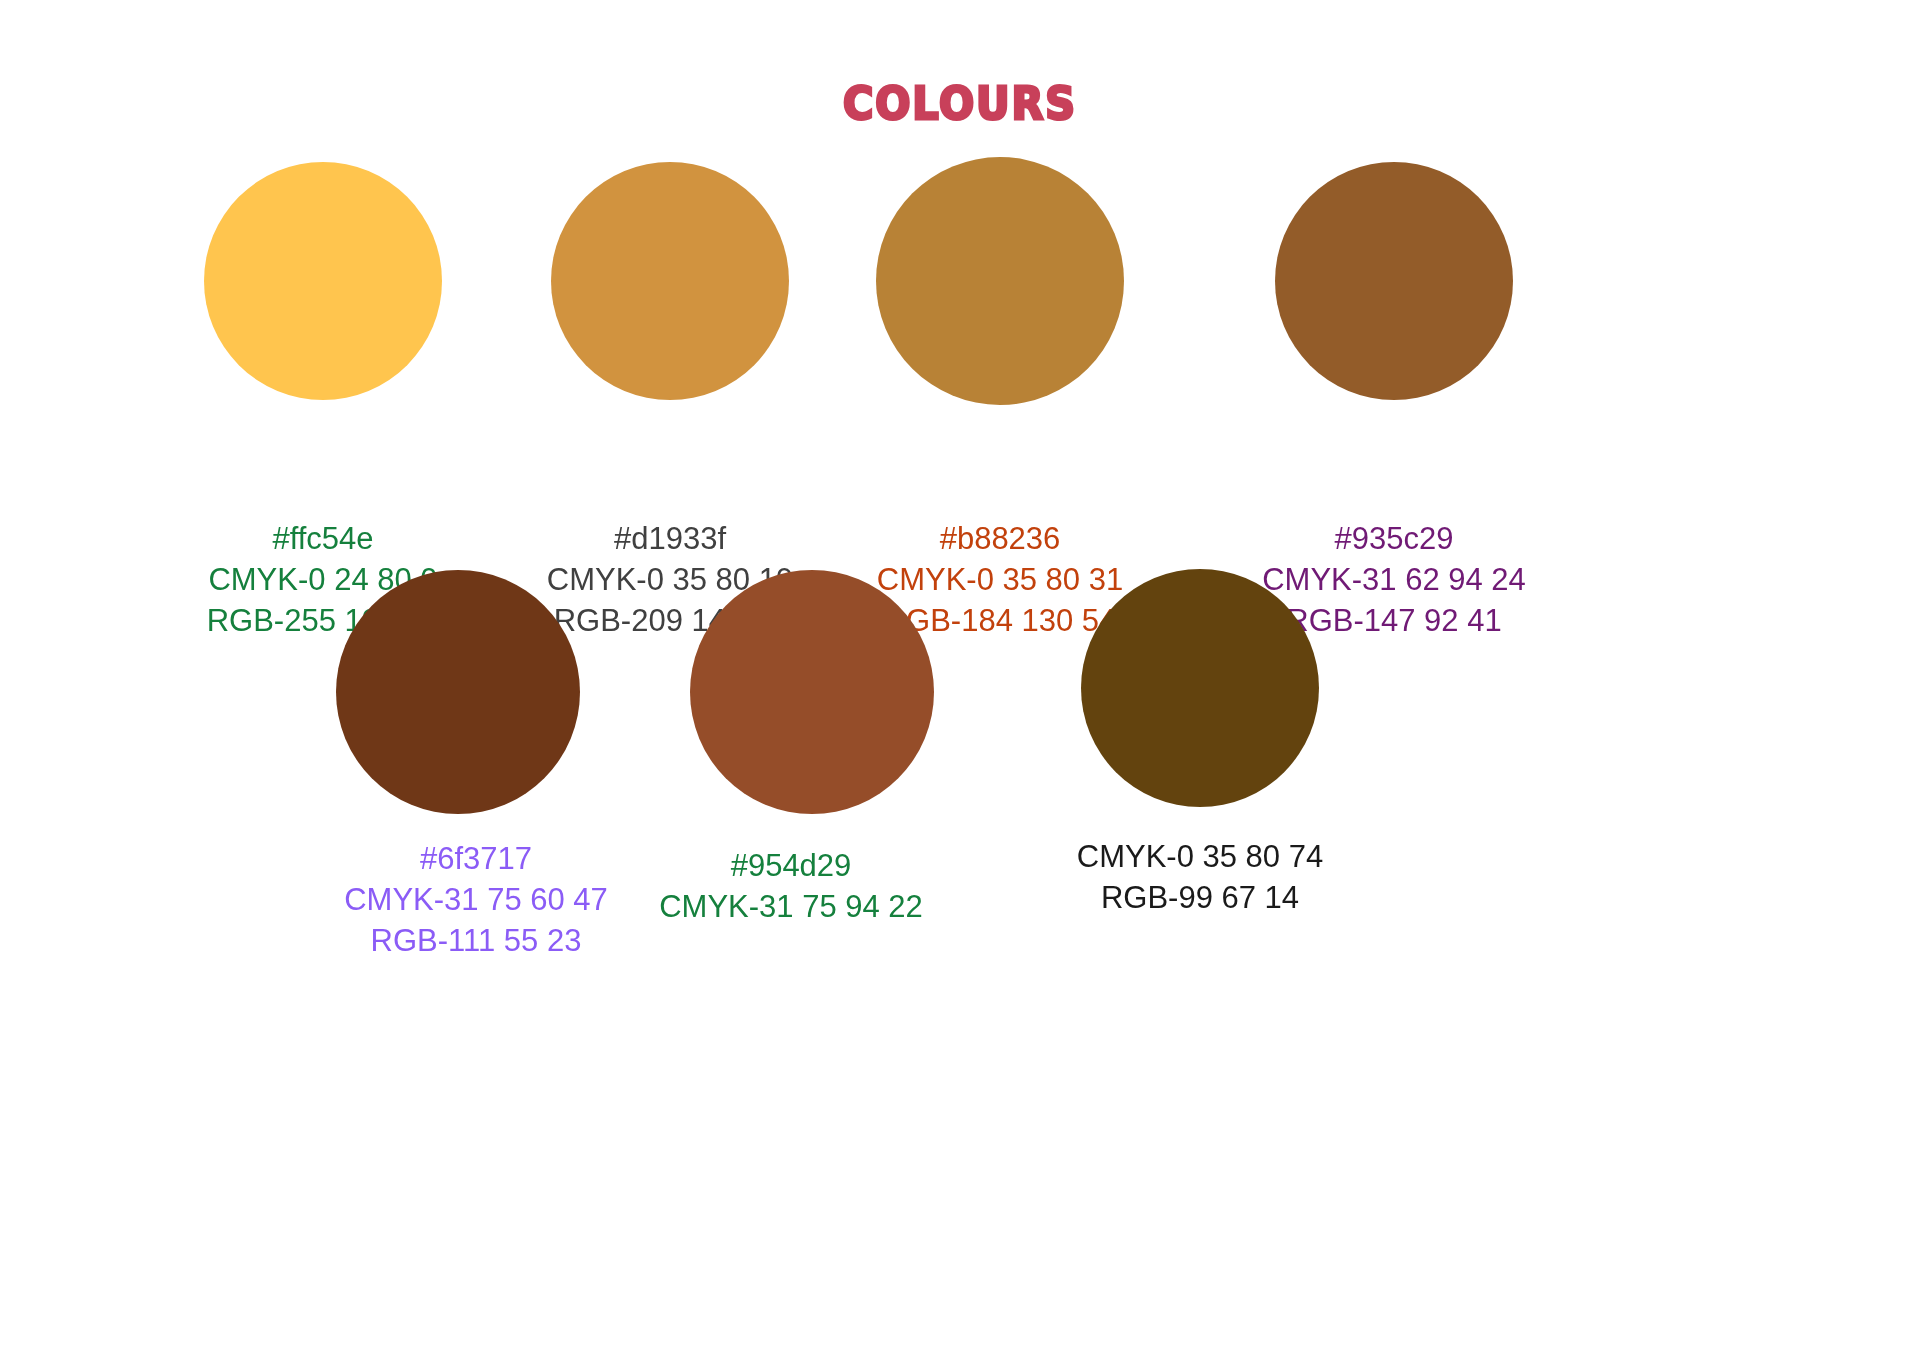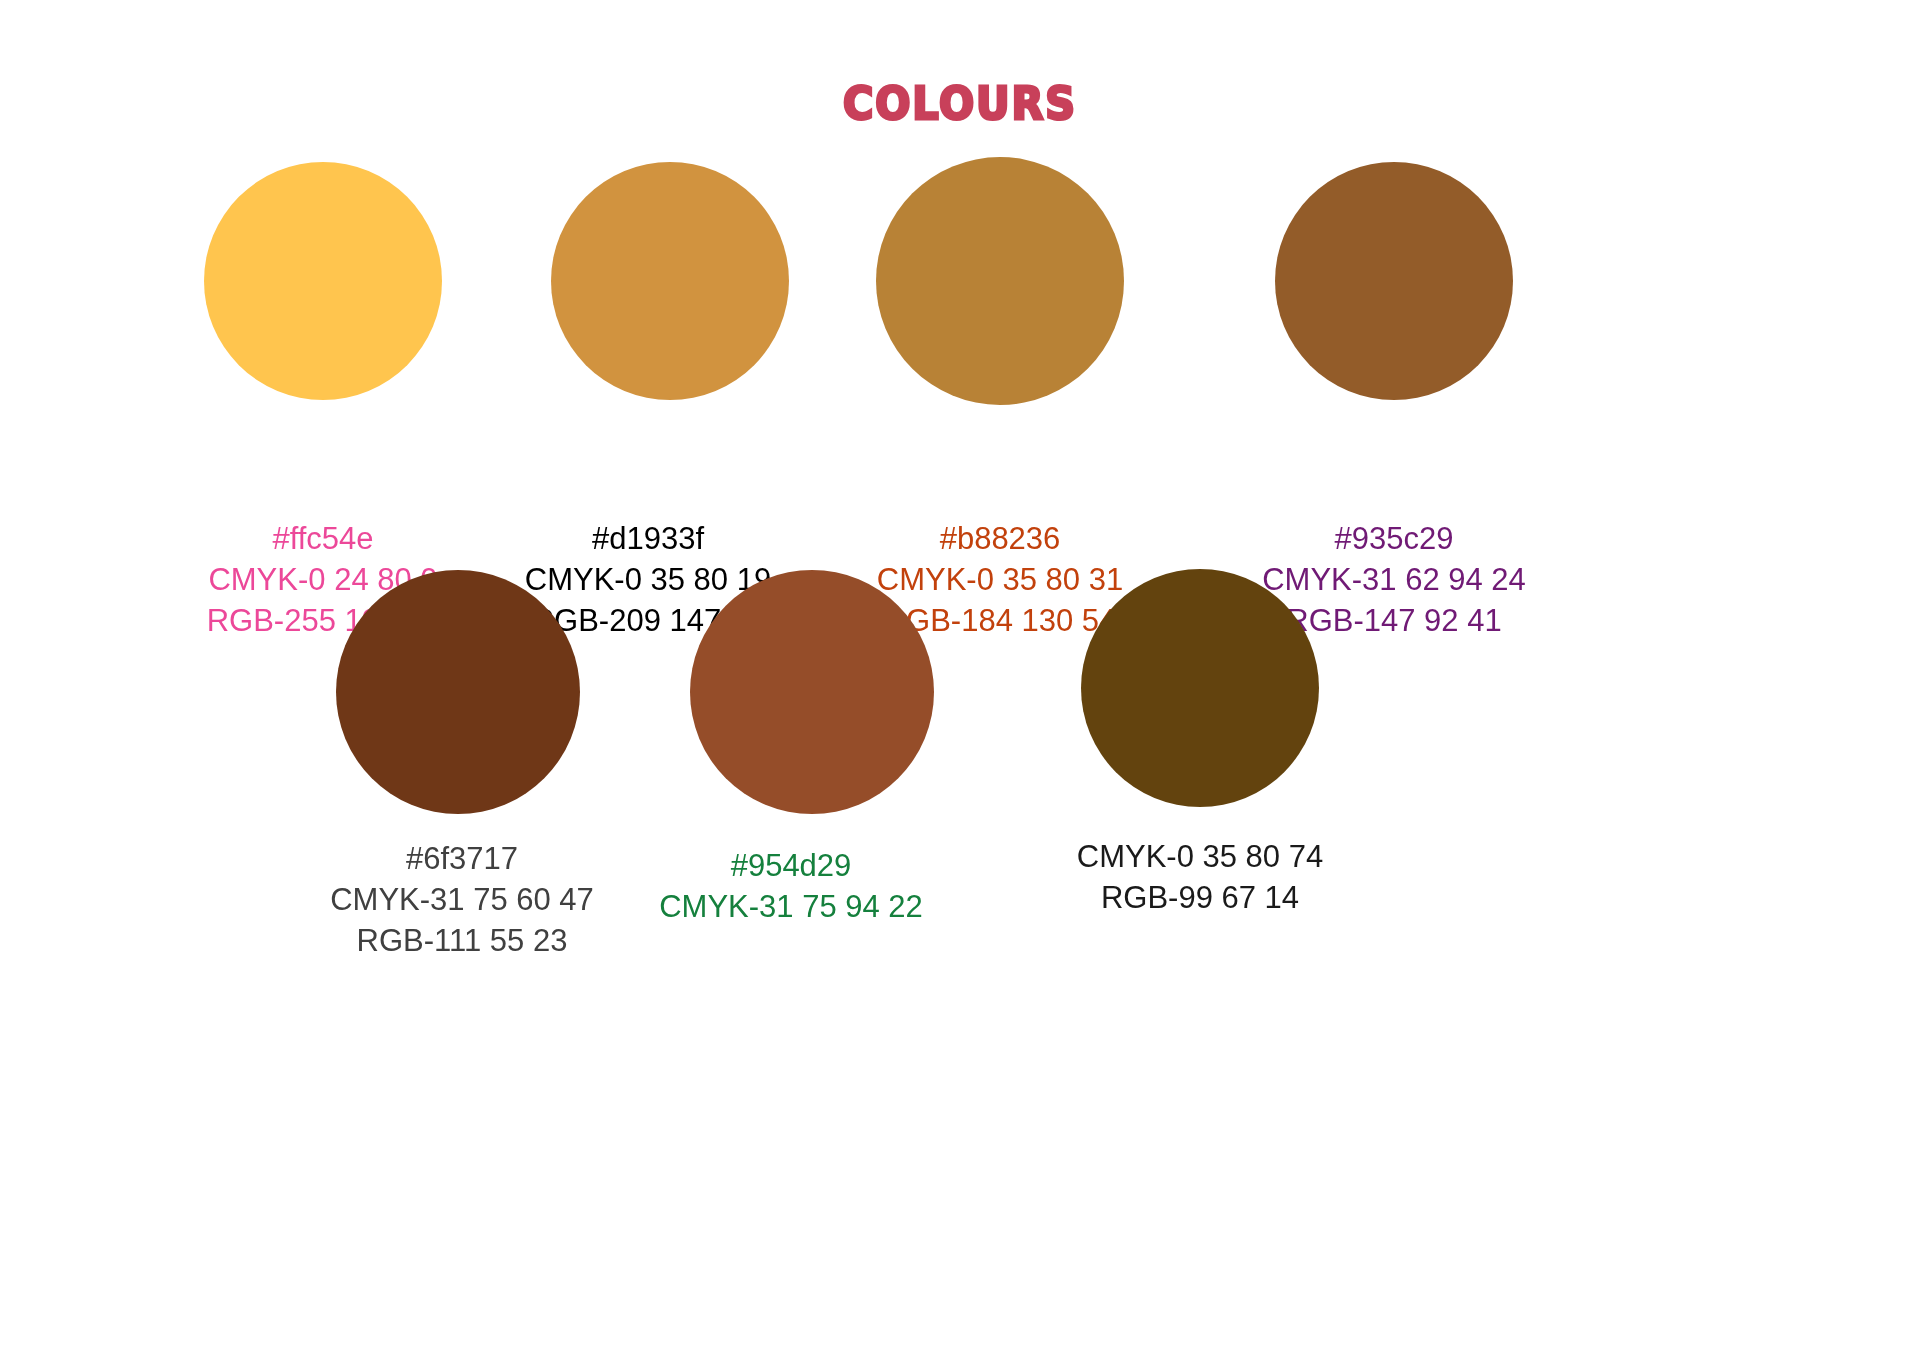--- a/index.html
+++ b/index.html
@@ -65,29 +65,29 @@
 </head>
 <body>
 
 <div id="page" style="background: rgb(255, 255, 255);">
 
   <div class="page-title" style="color: rgb(200, 64, 90); -webkit-text-stroke-color: rgb(200, 64, 90);">COLOURS</div>
 
   <div id="swatch-layer">
       <div class="swatch" style="left: 0px; top: 0px;">
         <div class="swatch-dot" style="position: absolute; width: 238px; height: 238px; left: 204px; top: 162px; background: rgb(255, 197, 78);"></div>
-        <div class="swatch-caption" style="left: 23px; top: 518px; width: 600px; color: #ec4899;">
+        <div class="swatch-caption" style="left: 23px; top: 518px; width: 600px; color: #15803d;">
           <span class="line">#ffc54e</span>
           <span class="line">CMYK-0 24 80 0</span>
           <span class="line">RGB-255 197 78</span>
         </div>
       </div>
       <div class="swatch" style="left: 0px; top: 0px;">
         <div class="swatch-dot" style="position: absolute; width: 238px; height: 238px; left: 551px; top: 162px; background: rgb(209, 147, 63);"></div>
-        <div class="swatch-caption" style="left: 348px; top: 518px; width: 600px; color: #000000;">
+        <div class="swatch-caption" style="left: 370px; top: 518px; width: 600px; color: #404040;">
           <span class="line">#d1933f</span>
           <span class="line">CMYK-0 35 80 19</span>
           <span class="line">RGB-209 147 63</span>
         </div>
       </div>
       <div class="swatch" style="left: 0px; top: 0px;">
         <div class="swatch-dot" style="position: absolute; width: 248px; height: 248px; left: 876px; top: 157px; background: rgb(184, 130, 54);"></div>
         <div class="swatch-caption" style="left: 700px; top: 518px; width: 600px; color: #c2410c;">
           <span class="line">#b88236</span>
           <span class="line">CMYK-0 35 80 31</span>
@@ -97,21 +97,21 @@
       <div class="swatch" style="left: 0px; top: 0px;">
         <div class="swatch-dot" style="position: absolute; width: 238px; height: 238px; left: 1275px; top: 162px; background: rgb(147, 92, 41);"></div>
         <div class="swatch-caption" style="left: 1094px; top: 518px; width: 600px; color: #701a75;">
           <span class="line">#935c29</span>
           <span class="line">CMYK-31 62 94 24</span>
           <span class="line">RGB-147 92 41</span>
         </div>
       </div>
       <div class="swatch" style="left: 0px; top: 0px;">
         <div class="swatch-dot" style="position: absolute; width: 244px; height: 244px; left: 336px; top: 570px; background: rgb(111, 55, 23);"></div>
-        <div class="swatch-caption" style="left: 162px; top: 838px; width: 600px; color: #404040;">
+        <div class="swatch-caption" style="left: 176px; top: 838px; width: 600px; color: #8b5cf6;">
           <span class="line">#6f3717</span>
           <span class="line">CMYK-31 75 60 47</span>
           <span class="line">RGB-111 55 23</span>
         </div>
       </div>
       <div class="swatch" style="left: 0px; top: 0px;">
         <div class="swatch-dot" style="position: absolute; width: 244px; height: 244px; left: 690px; top: 570px; background: rgb(149, 77, 41);"></div>
         <div class="swatch-caption" style="left: 491px; top: 845px; width: 600px; color: #15803d;">
           <span class="line">#954d29</span>
           <span class="line">CMYK-31 75 94 22</span>

